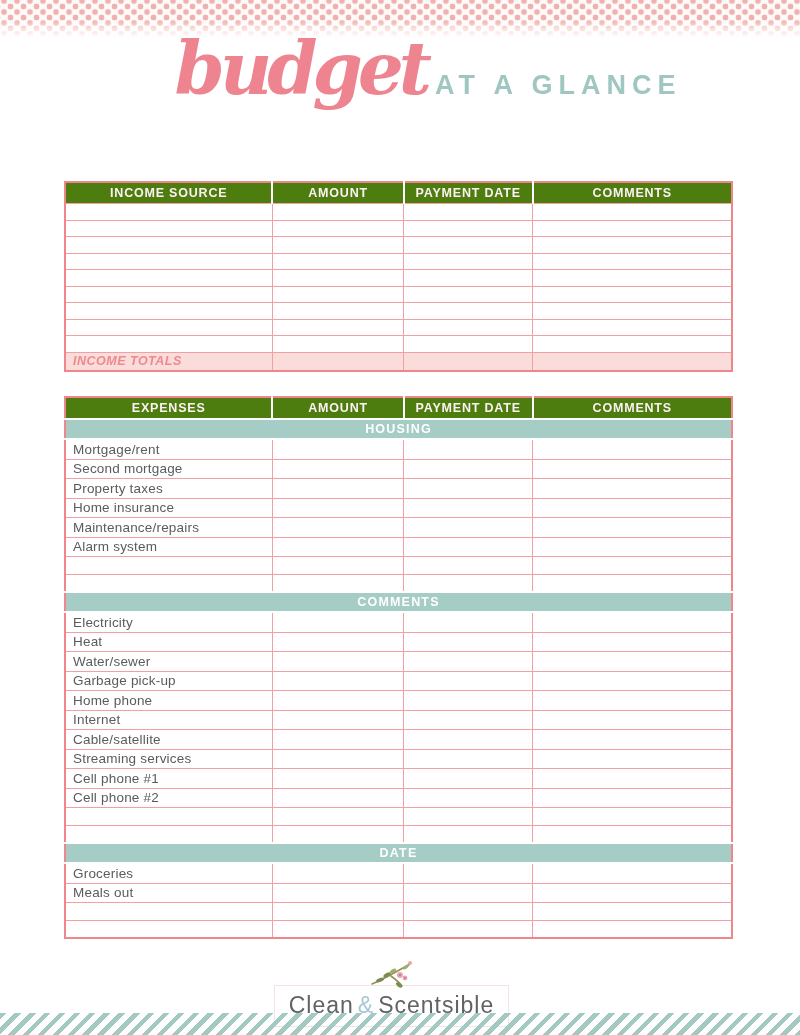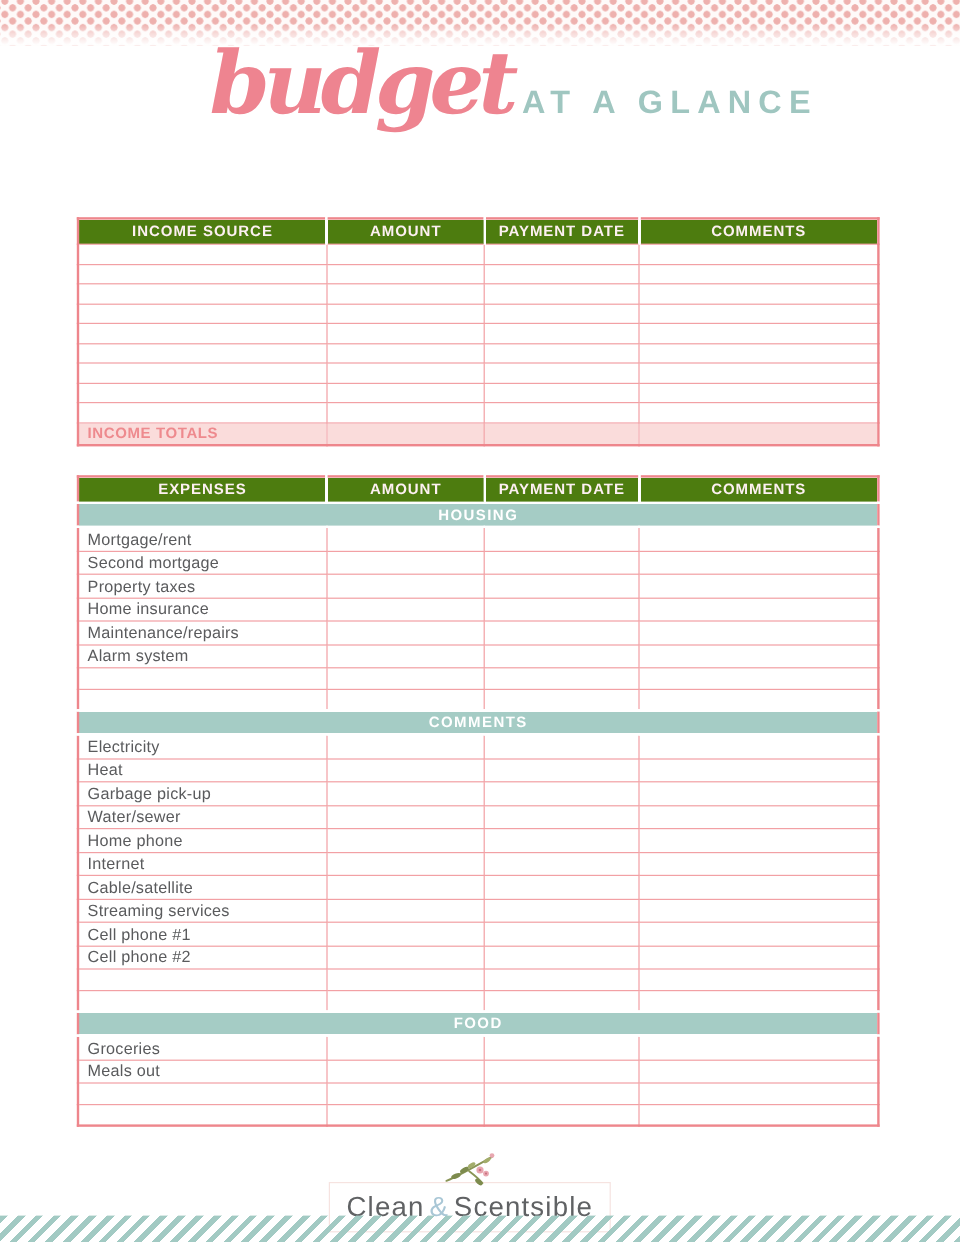--- a/index.html
+++ b/index.html
@@ -53,21 +53,21 @@
   .budget-table th {
     background:#4d7c0f; color:#fdf0f1;
     font-size:12.5px; font-weight:bold; letter-spacing:.8px;
     height:18px; padding:1px 2px; text-align:center;
     border-left:2px solid #ffffff; border-right:2px solid #ffffff;
     border-top:none; border-bottom:1.6px solid #f2a0a4;
   }
   .budget-table th:first-child { border-left:none; }
   .budget-table th:last-child  { border-right:none; }
 
-  .income-pos td   { height:15.5px; }
+  .income-pos td   { height:15.5px;font-style:italic; }
   .expenses-pos td { height:16.5px; }
 
   td.label-cell {
     font-size:13.5px; color:#5a5b5d; padding:1px 7px;
     letter-spacing:.2px; text-align:left;
   }
   td.empty-cell { padding:0; }
 
   td.section-cell {
     background:#a5ccc5; color:#ffffff; text-align:center;
@@ -265,32 +265,32 @@
           <td class="empty-cell"></td>
           <td class="empty-cell"></td>
         </tr>
         <tr>
           <td class="label-cell">Heat</td>
           <td class="empty-cell"></td>
           <td class="empty-cell"></td>
           <td class="empty-cell"></td>
         </tr>
         <tr>
+          <td class="label-cell">Water/sewer</td>
+          <td class="empty-cell"></td>
+          <td class="empty-cell"></td>
+          <td class="empty-cell"></td>
+        </tr>
+        <tr>
           <td class="label-cell">Garbage pick-up</td>
           <td class="empty-cell"></td>
           <td class="empty-cell"></td>
           <td class="empty-cell"></td>
         </tr>
         <tr>
-          <td class="label-cell">Water/sewer</td>
-          <td class="empty-cell"></td>
-          <td class="empty-cell"></td>
-          <td class="empty-cell"></td>
-        </tr>
-        <tr>
           <td class="label-cell">Home phone</td>
           <td class="empty-cell"></td>
           <td class="empty-cell"></td>
           <td class="empty-cell"></td>
         </tr>
         <tr>
           <td class="label-cell">Internet</td>
           <td class="empty-cell"></td>
           <td class="empty-cell"></td>
           <td class="empty-cell"></td>
@@ -325,21 +325,21 @@
           <td class="empty-cell"></td>
           <td class="empty-cell"></td>
         </tr>
         <tr>
           <td class="empty-cell"></td>
           <td class="empty-cell"></td>
           <td class="empty-cell"></td>
           <td class="empty-cell"></td>
         </tr>
         <tr>
-          <td class="section-cell" colspan="4">FOOD</td>
+          <td class="section-cell" colspan="4">DATE</td>
         </tr>
         <tr>
           <td class="label-cell">Groceries</td>
           <td class="empty-cell"></td>
           <td class="empty-cell"></td>
           <td class="empty-cell"></td>
         </tr>
         <tr>
           <td class="label-cell">Meals out</td>
           <td class="empty-cell"></td>

